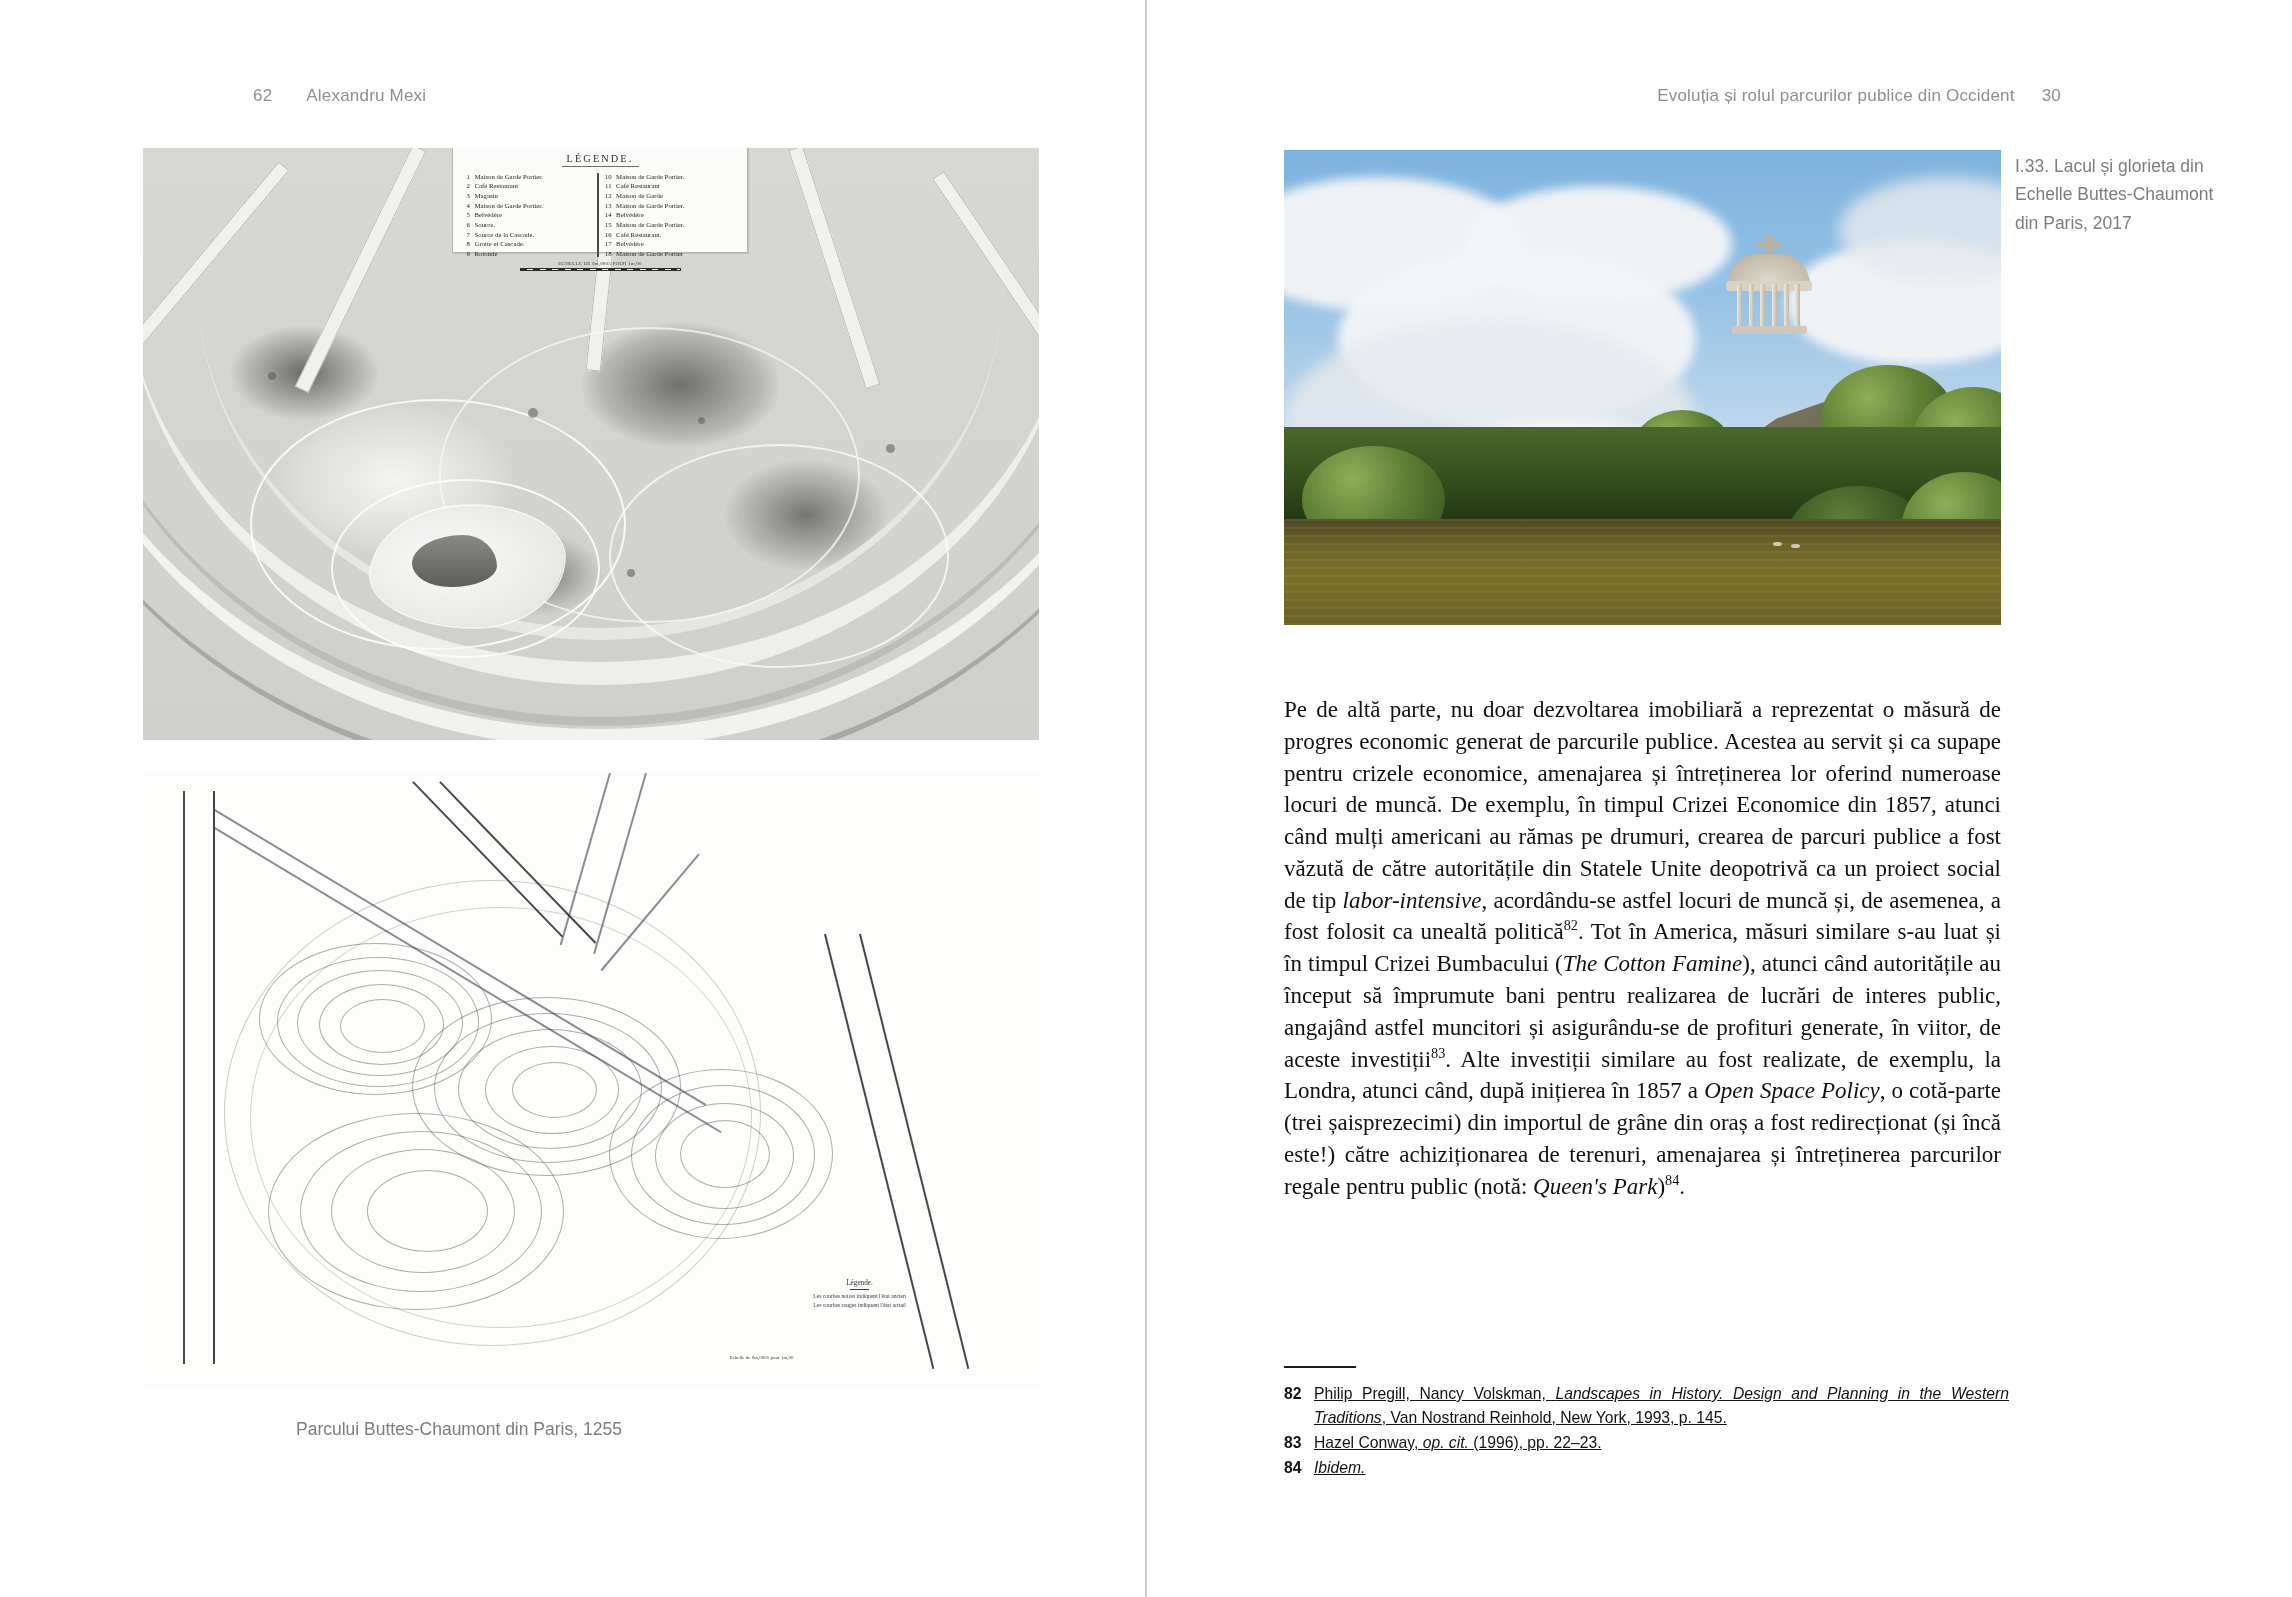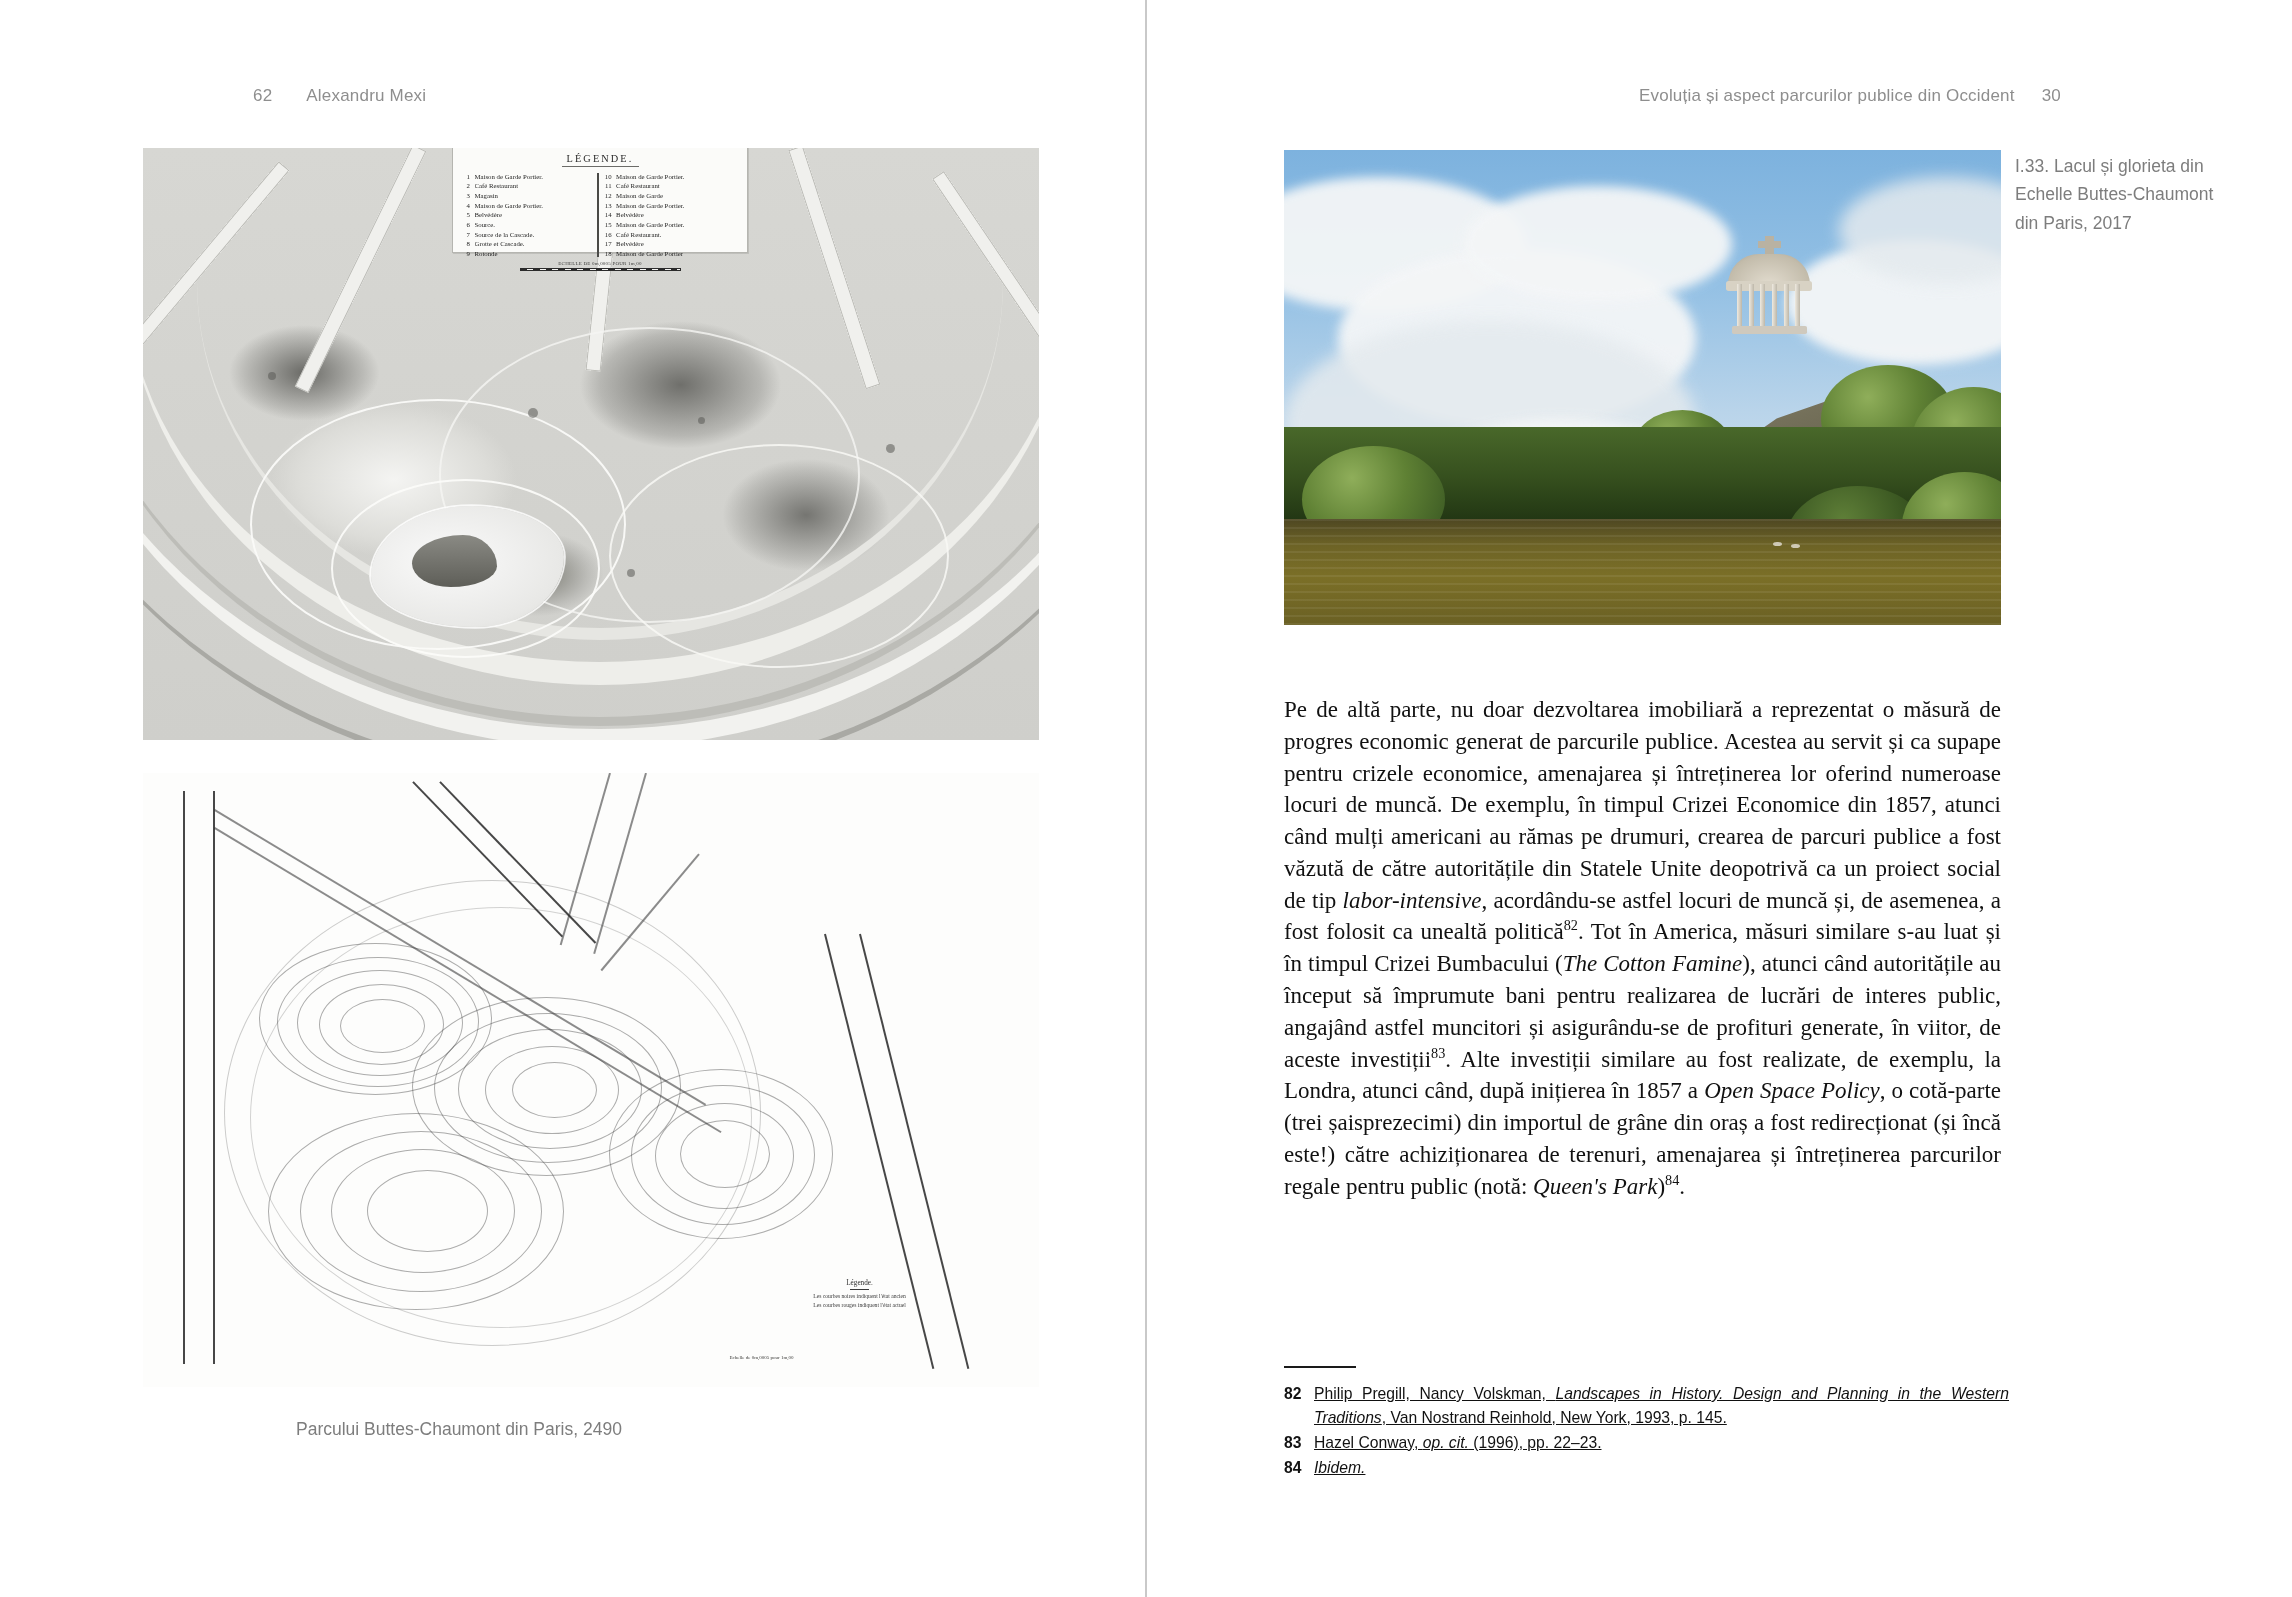--- a/index.html
+++ b/index.html
@@ -394,25 +394,25 @@
     <div class="mini-legend">
       <div class="mini-legend-t">Légende.</div>
       <div class="mini-legend-r"></div>
       <div class="mini-legend-l">Les courbes noires indiquent l'état ancien</div>
       <div class="mini-legend-l">Les courbes rouges indiquent l'état actuel</div>
     </div>
     <div class="plan-b-scale">Echelle de 0m,0005 pour 1m,00</div>
   </div>
 
   <div class="cap-left">
-    <div>Parcului Buttes-Chaumont din Paris, 2490</div>
+    <div>Parcului Buttes-Chaumont din Paris, 1255</div>
   </div>
 
   <div class="runhead rh-right">
-    <span>Evoluția și aspect parcurilor publice din Occident</span><span class="sep"></span><span class="folio">30</span>
+    <span>Evoluția și rolul parcurilor publice din Occident</span><span class="sep"></span><span class="folio">30</span>
   </div>
 
   <div class="fig-photo">
     <div class="sky"></div>
     <div class="cloud" style="left:-54px;top:27px;width:296px;height:134px;"></div>
     <div class="cloud" style="left:54px;top:99px;width:358px;height:179px;"></div>
     <div class="cloud2" style="left:0px;top:170px;width:412px;height:206px;"></div>
     <div class="cloud" style="left:179px;top:36px;width:269px;height:116px;"></div>
     <div class="cloud" style="left:502px;top:90px;width:260px;height:125px;"></div>
     <div class="cloud2" style="left:555px;top:27px;width:215px;height:107px;"></div>

